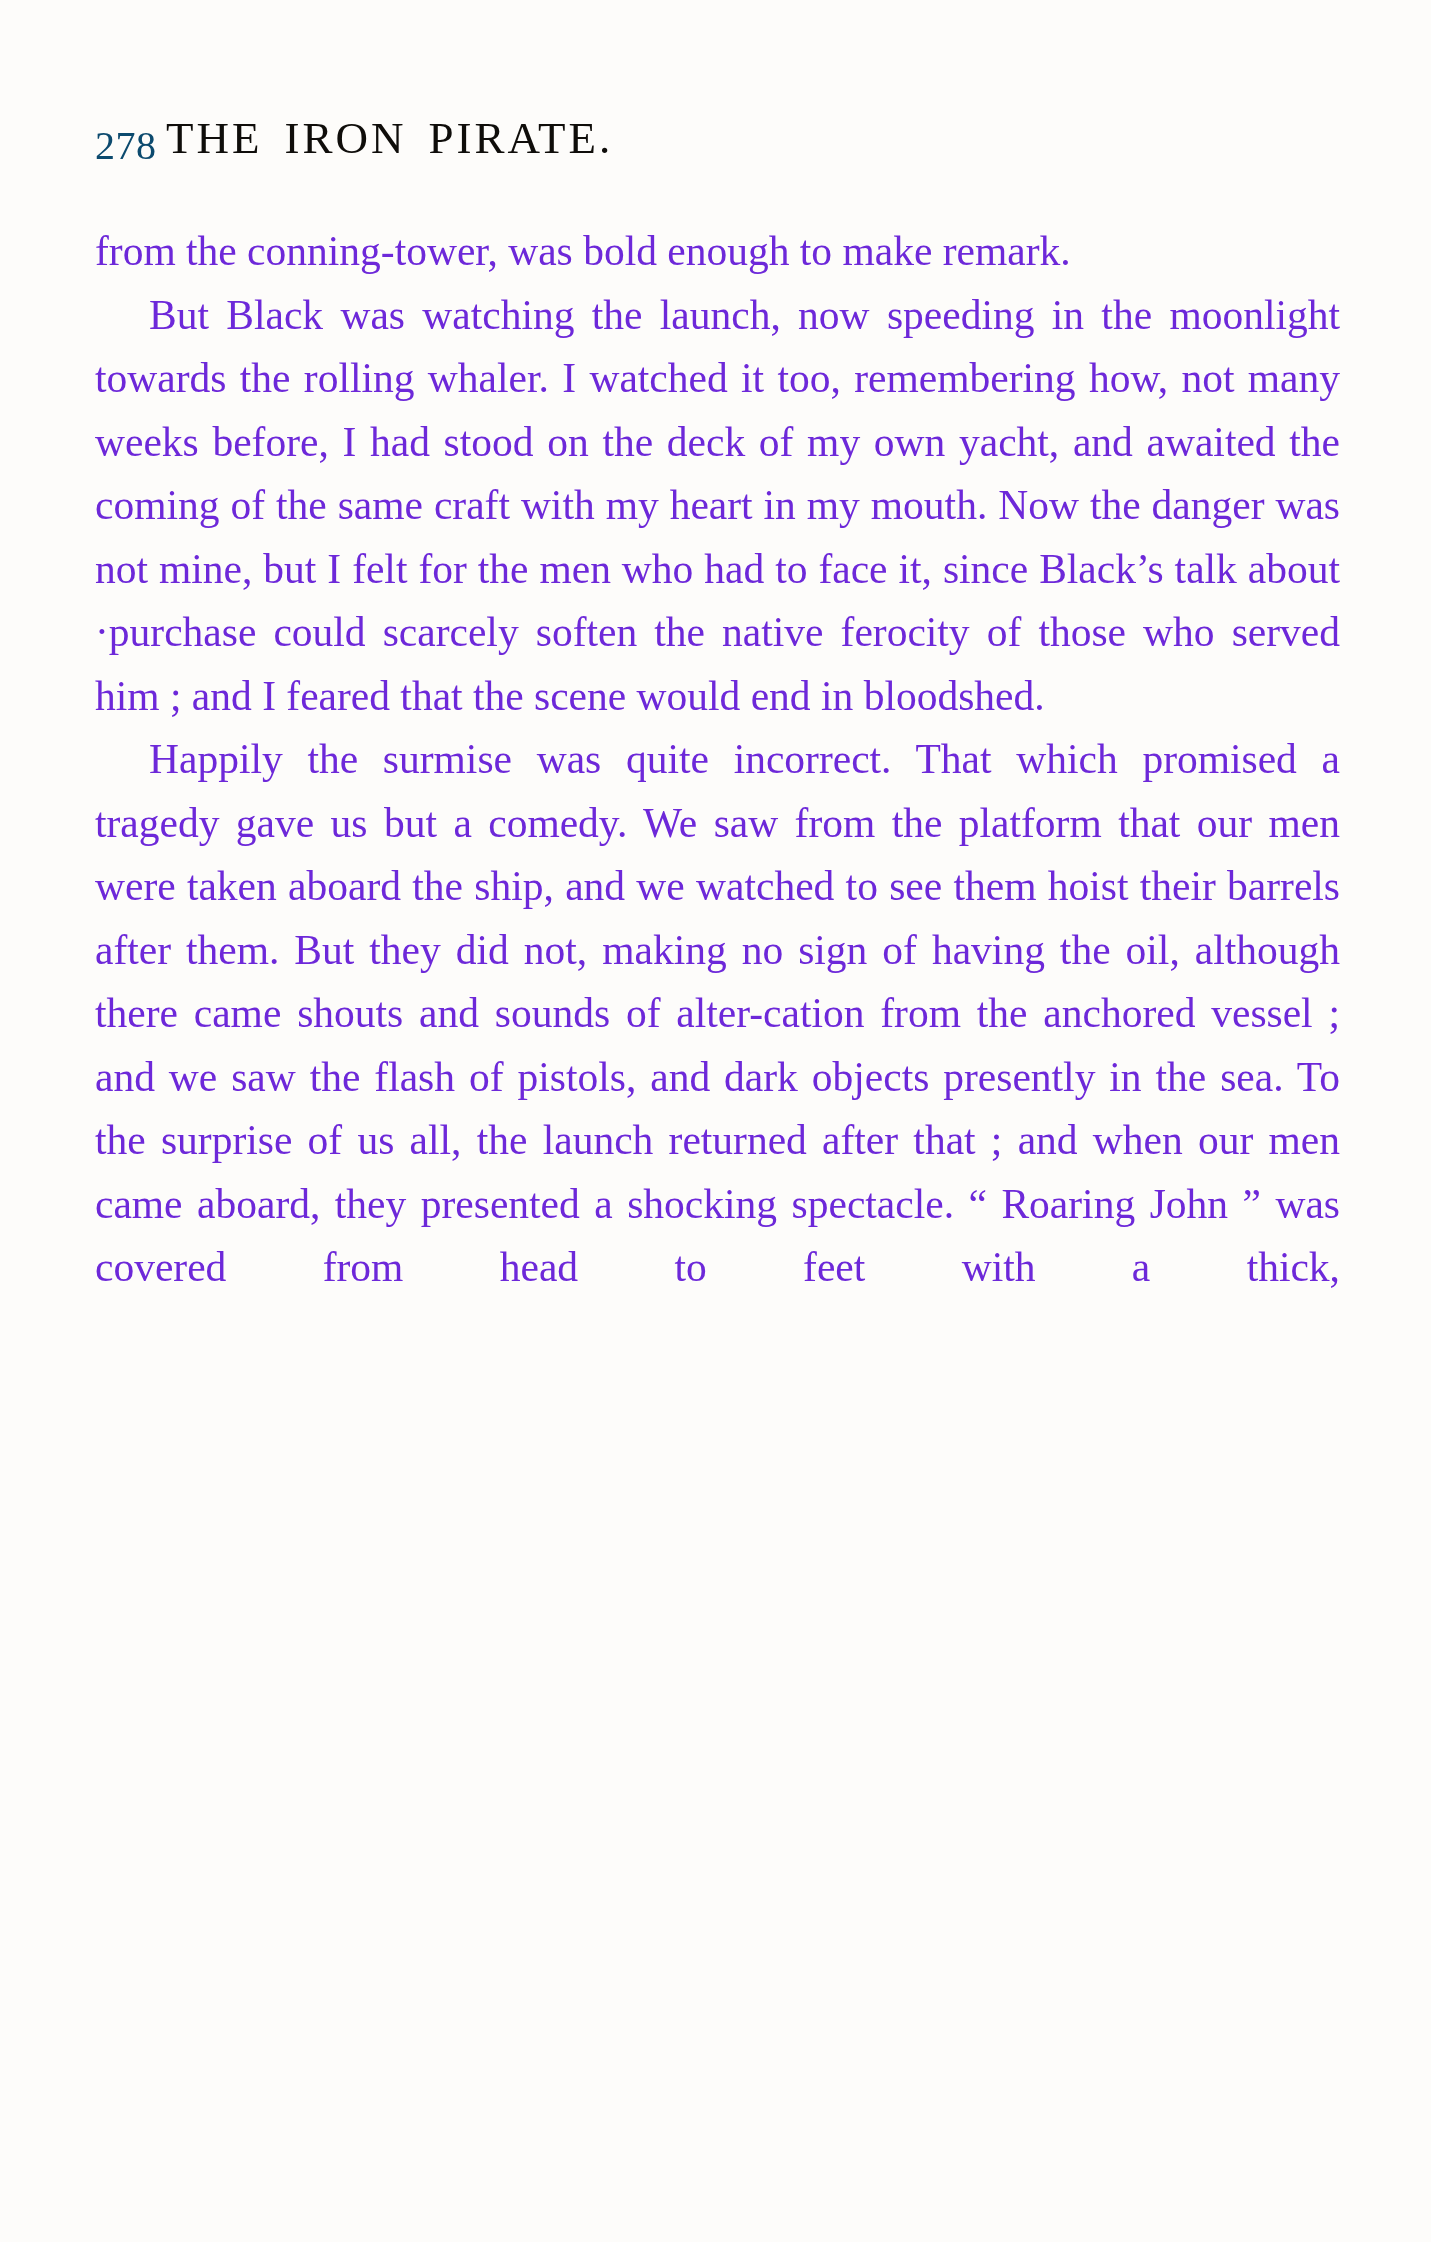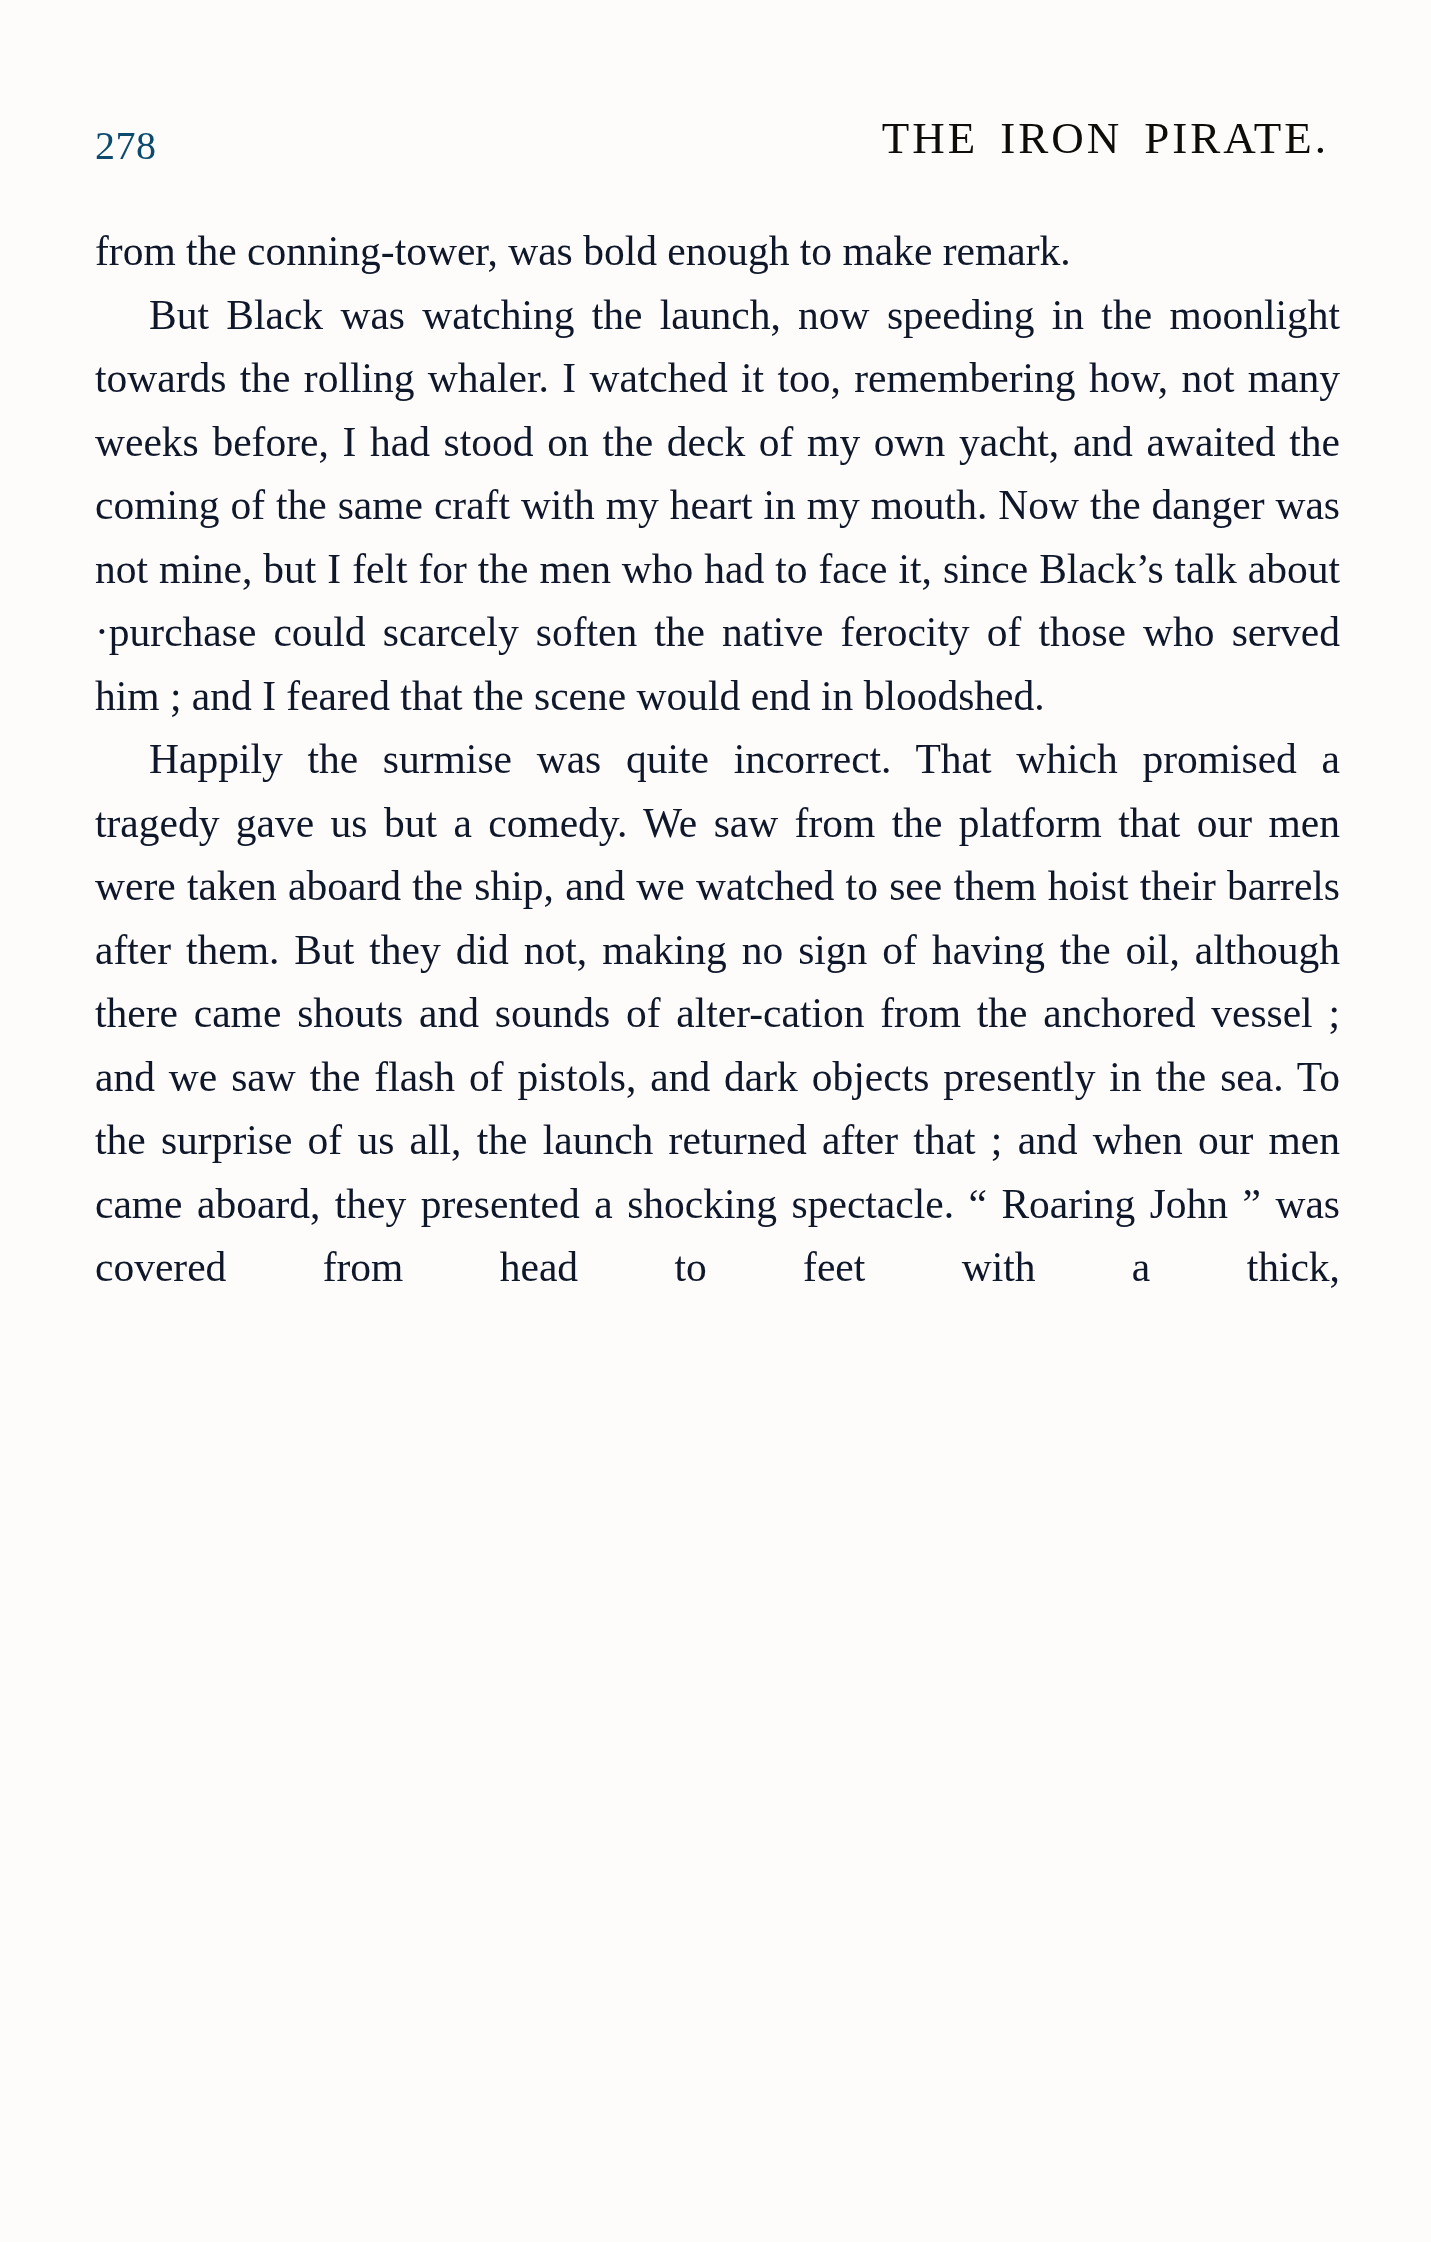--- a/index.html
+++ b/index.html
@@ -42,37 +42,37 @@
     color: #0c4a6e;
     position: absolute;
     left: 0;
     top: 12px;
   }
   .running-title {
     position: absolute;
     left: 0;
     right: 0;
     top: 2px;
-    text-align: right;
+    text-align: left;
     font-size: 45px;
     letter-spacing: 3px;
     padding-left: 60px;
     color: #0f0d0a;
     font-family: "Liberation Serif", serif;
   }
   .running-title .word {
     margin: 0 11px;
   }
   .body-text {
     margin-top: 14px;
     font-size: 41.5px;
     line-height: 63.5px;
     text-align: justify;
     text-justify: inter-word;
-    color: #0f172a;
+    color: #6d28d9;
     -webkit-hyphens: none;
     hyphens: none;
   }
   .body-text p {
     margin: 0;
     text-indent: 0;
   }
   .body-text p.indent {
     text-indent: 54px;
   }

